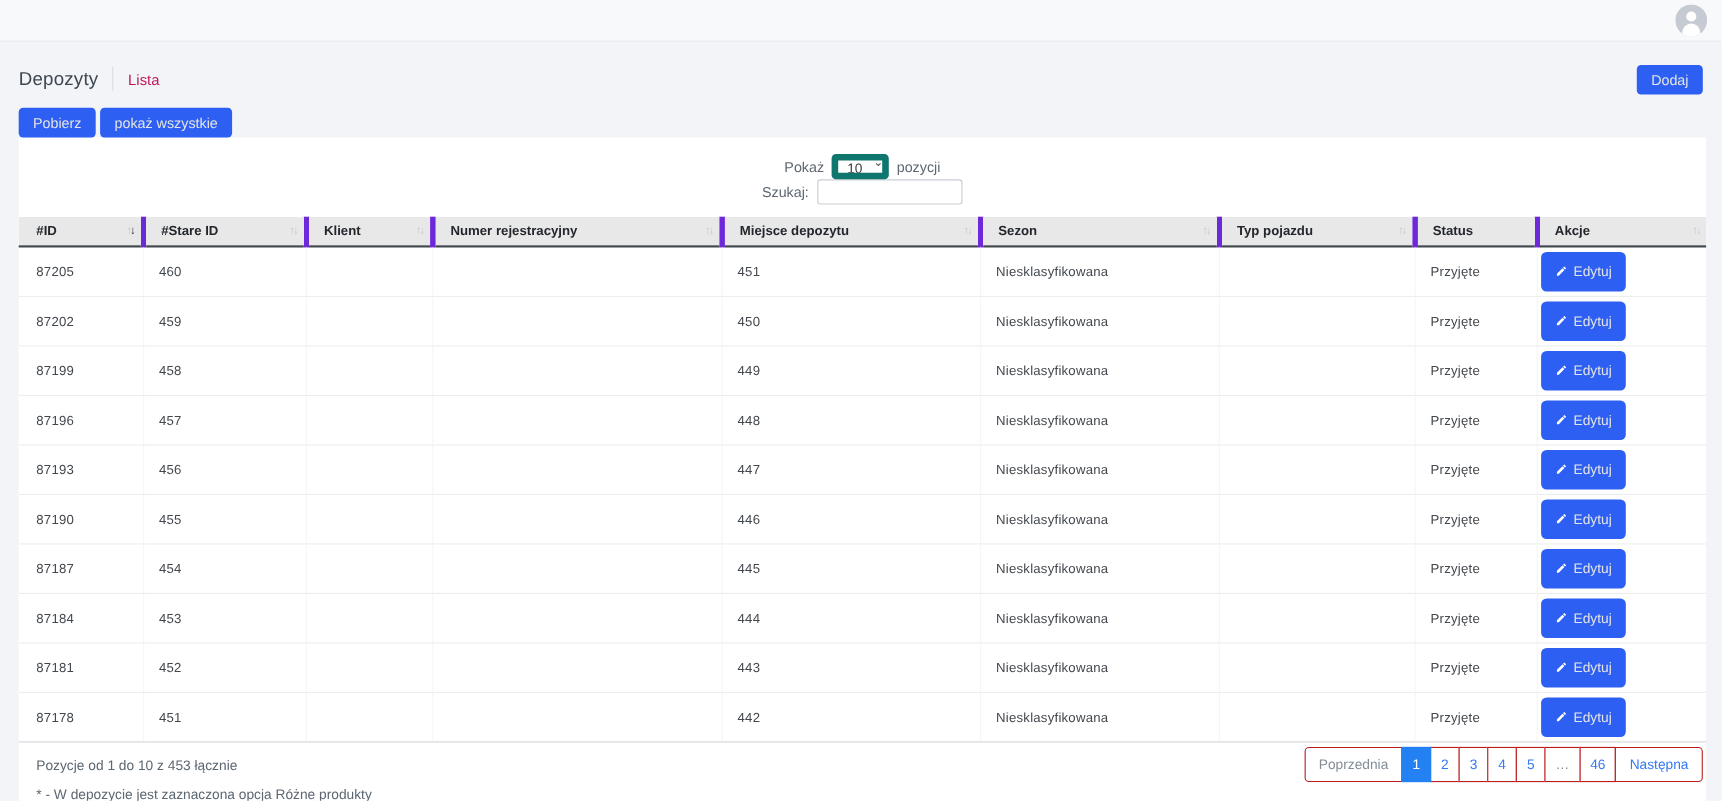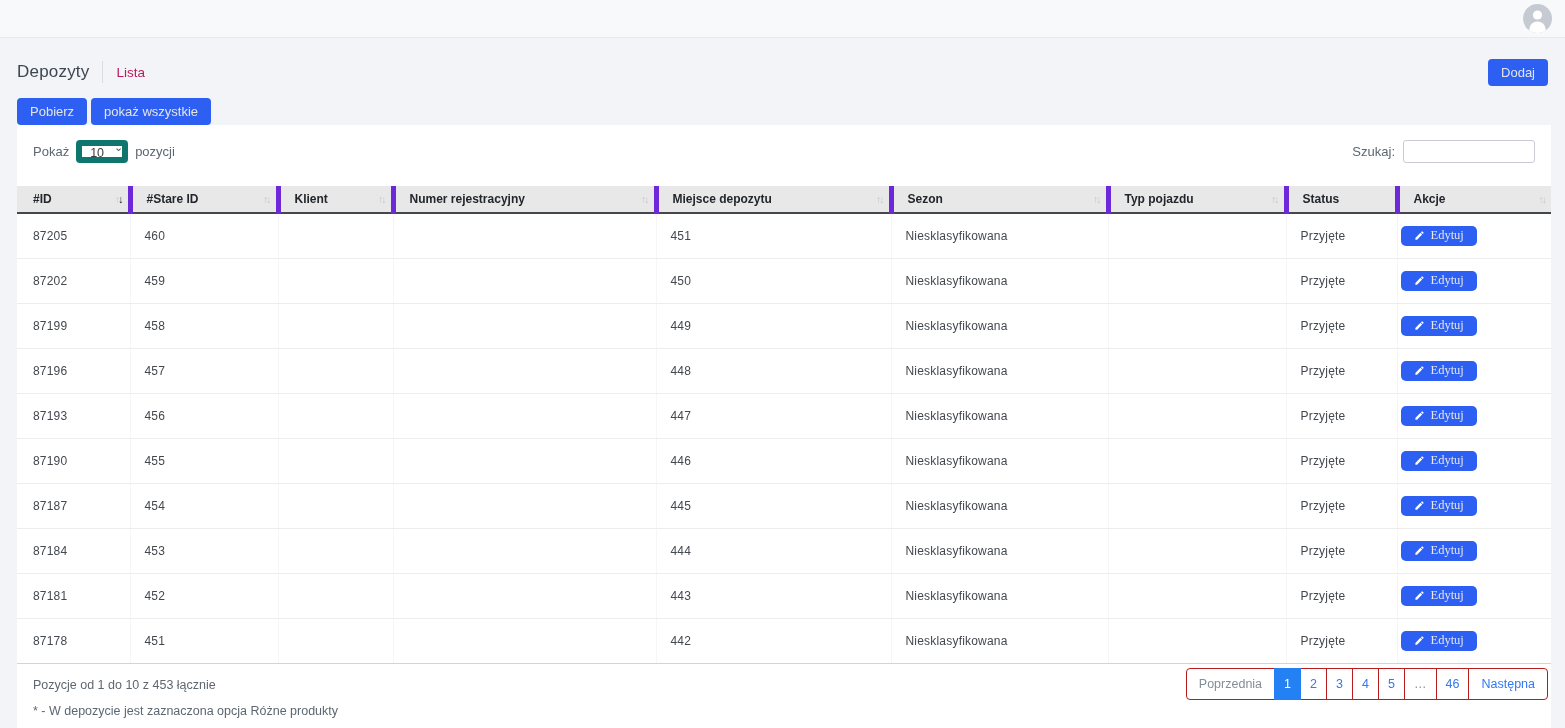--- a/index.html
+++ b/index.html
@@ -23,21 +23,21 @@
   .page-title{font-size:17px;font-weight:500;color:#3e4651;margin:0;letter-spacing:.2px;}
   .title-sep{width:1px;height:22px;background:#d9dde2;margin:0 13px;}
   .subtitle{font-size:13.5px;color:#be185d;}
   .btn{background:var(--primary);color:#e5e5e5;border:none;border-radius:4px;
     font-size:13px;font-family:inherit;height:27px;padding:0 13px;cursor:pointer;}
   .add-btn{margin-left:auto;}
   .toolbar-row{display:flex;gap:4px;}
 
   
   .card{background:#fff;margin:0 14px 14px 17px;padding-bottom:12px;}
-  .controls{display:flex;justify-content:space-between;align-items:center;padding:15px 16px 23px;}
+  .controls{display:flex;justify-content:space-between;align-items:center;padding:15px 16px 11px;flex-direction:column;}
   .length-control{display:flex;align-items:center;gap:7px;font-size:13px;color:#5d6771;}
   .select-wrap{position:relative;display:inline-block;}
   .select-wrap select{appearance:none;-webkit-appearance:none;width:52px;height:23px;
     border:6px solid #0f766e;border-radius:4px;background:#fff;color:#383d42;
     font-size:12.5px;font-family:inherit;padding:0 16px 0 8px;}
   .chev{position:absolute;right:5px;top:1px;font-size:11px;color:#555;pointer-events:none;}
   .search-control{display:flex;align-items:center;gap:8px;font-size:13px;color:#5d6771;}
   .search-control input{width:132px;height:23px;border:1px solid #c9cdd3;border-radius:3px;
     padding:0 6px;font-size:13px;font-family:inherit;outline:none;}
 
@@ -51,22 +51,22 @@
   .sort-icon{position:absolute;right:6px;top:50%;transform:translateY(-50%);
     font-size:10.5px;color:#c4c9ce;letter-spacing:-2px;font-weight:400;}
   .sort-icon i{font-style:normal;}
   th.sorted-desc .sort-icon .dn{color:#2a2e33;}
   tbody td{font-size:12px;color:#43484e;letter-spacing:.2px;height:45px;
     padding:0 8px 0 14px;border-bottom:1px solid #ededee;border-left:1px solid #f6f6f7;
     white-space:nowrap;overflow:hidden;}
   tbody td:first-child{border-left:none;padding-left:16px;}
   tbody tr:last-child td{border-bottom:1px solid #d2d5d8;}
   td.cell-actions{padding-left:3px;}
-  .edit-btn{display:inline-flex;align-items:center;gap:6px;height:20px;padding:0 13px;
-    border-radius:5px;font-size:12.5px;font-family:Liberation Serif, serif;}
+  .edit-btn{display:inline-flex;align-items:center;gap:6px;height:36px;padding:0 13px;
+    border-radius:5px;font-size:12.5px;}
   .pencil{display:block;}
 
   
   .card-footer{display:flex;justify-content:space-between;align-items:flex-start;
     padding:0 3px 0 16px;}
   .footer-texts{font-size:12.5px;color:#5d6771;padding-top:14px;}
   .footer-texts .note{margin-top:12px;}
   .pagination{display:flex;margin-top:4px;}
   .page-btn{min-width:27px;height:32px;border:1px solid #b91c1c;background:#fff;
     color:var(--link);font-size:12.5px;font-weight:500;font-family:inherit;

